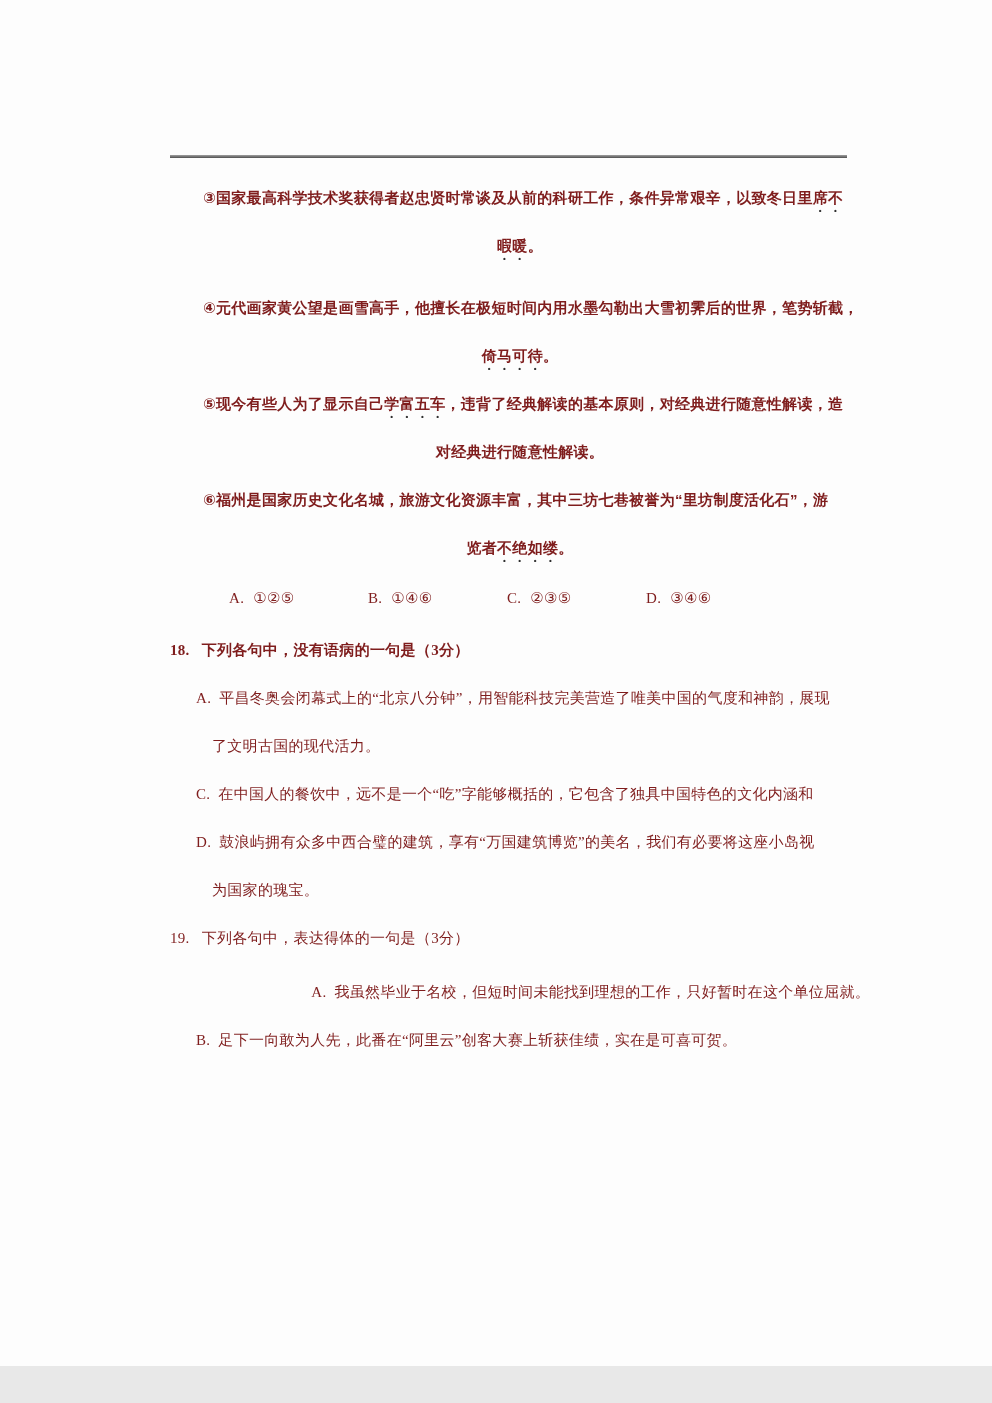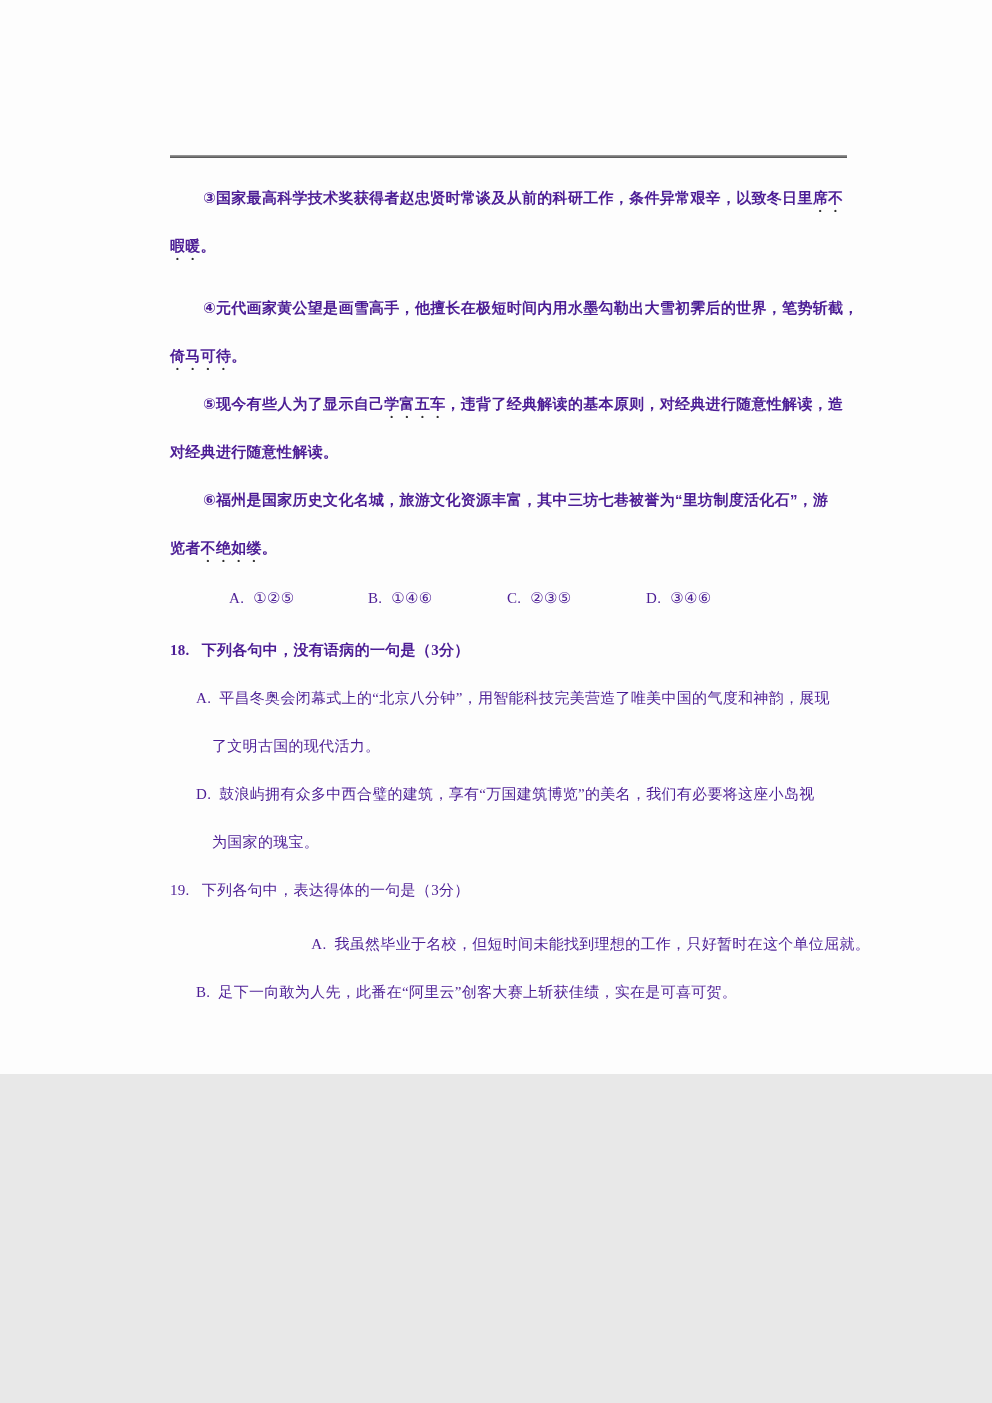--- a/index.html
+++ b/index.html
@@ -1,23 +1,23 @@
 <!DOCTYPE html>
 <html><head>
 <meta charset="utf-8">
 <style>
   html,body{margin:0;padding:0;}
   body{background:#e8e8e8;}
   .page{
     position:relative;
-    width:992px;height:1074px;
+    width:992px;height:1366px;
     background:#fdfdfd;
     overflow:hidden;
     font-family:"Liberation Serif","DejaVu Serif",serif;
-    color:#4c1d95;
+    color:#7f1d1d;
   }
   .top-rule{
     position:absolute;
     left:170px;top:155px;
     width:677px;height:3px;
     background:linear-gradient(to bottom,#a0a0a0,#4f4f4f);
   }
   #doc-flow{
     position:absolute;
     left:170px;top:174px;
@@ -28,21 +28,21 @@
     white-space:nowrap;
     font-size:15px;
     letter-spacing:0.3px;
   }
   
   .kind-para .line{
     font-weight:600;
     font-family:"Liberation Sans","DejaVu Sans",sans-serif;
   }
   .indent-para-first{padding-left:33px;}
-  .indent-flush{padding-left:0;}
+  .indent-flush{padding-left:0;text-align:center;}
   .indent-question{padding-left:0;}
   .indent-option{padding-left:26px;}
   .indent-option-cont{padding-left:42px;}
   .indent-choices{padding-left:35px;}
   
   #doc-flow > .block:nth-child(2){margin-top:14px;}
   #doc-flow > .block:nth-child(5){margin-top:2px;}
   #doc-flow > .block:nth-child(6){margin-top:4px;font-weight:bold;}
   #doc-flow > .block:nth-child(11){margin-top:6px;text-align:right;}
   .qnum{margin-right:12px;}
@@ -85,20 +85,21 @@
         <div class="line indent-choices"><span class="choice-item"><span class="opt-letter">A.</span><span>①②⑤</span></span><span class="choice-item"><span class="opt-letter">B.</span><span>①④⑥</span></span><span class="choice-item"><span class="opt-letter">C.</span><span>②③⑤</span></span><span class="choice-item"><span class="opt-letter">D.</span><span>③④⑥</span></span></div>
       </div>
       <div class="block kind-question">
         <div class="line indent-question"><span class="qnum">18.</span><span>下列各句中，没有语病的一句是（3分）</span></div>
       </div>
       <div class="block kind-option">
         <div class="line indent-option"><span class="opt-letter">A.</span><span>平昌冬奥会闭幕式上的“北京八分钟”，用智能科技完美营造了唯美中国的气度和神韵，展现</span></div>
         <div class="line indent-option-cont"><span>了文明古国的现代活力。</span></div>
       </div>
       <div class="block kind-option">
+        <div class="line indent-option"><span class="opt-letter">C.</span><span>在中国人的餐饮中，远不是一个“吃”字能够概括的，它包含了独具中国特色的文化内涵和</span></div>
       </div>
       <div class="block kind-option">
         <div class="line indent-option"><span class="opt-letter">D.</span><span>鼓浪屿拥有众多中西合璧的建筑，享有“万国建筑博览”的美名，我们有必要将这座小岛视</span></div>
         <div class="line indent-option-cont"><span>为国家的瑰宝。</span></div>
       </div>
       <div class="block kind-question">
         <div class="line indent-question"><span class="qnum">19.</span><span>下列各句中，表达得体的一句是（3分）</span></div>
       </div>
       <div class="block kind-option">
         <div class="line indent-option"><span class="opt-letter">A.</span><span>我虽然毕业于名校，但短时间未能找到理想的工作，只好暂时在这个单位屈就。</span></div>

